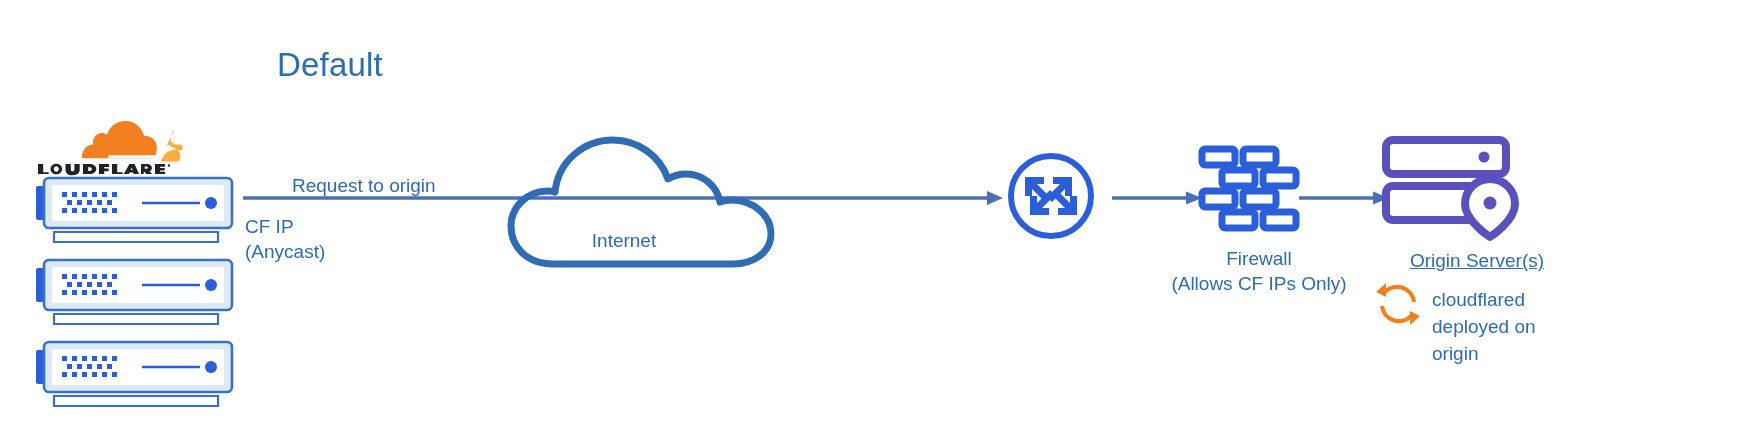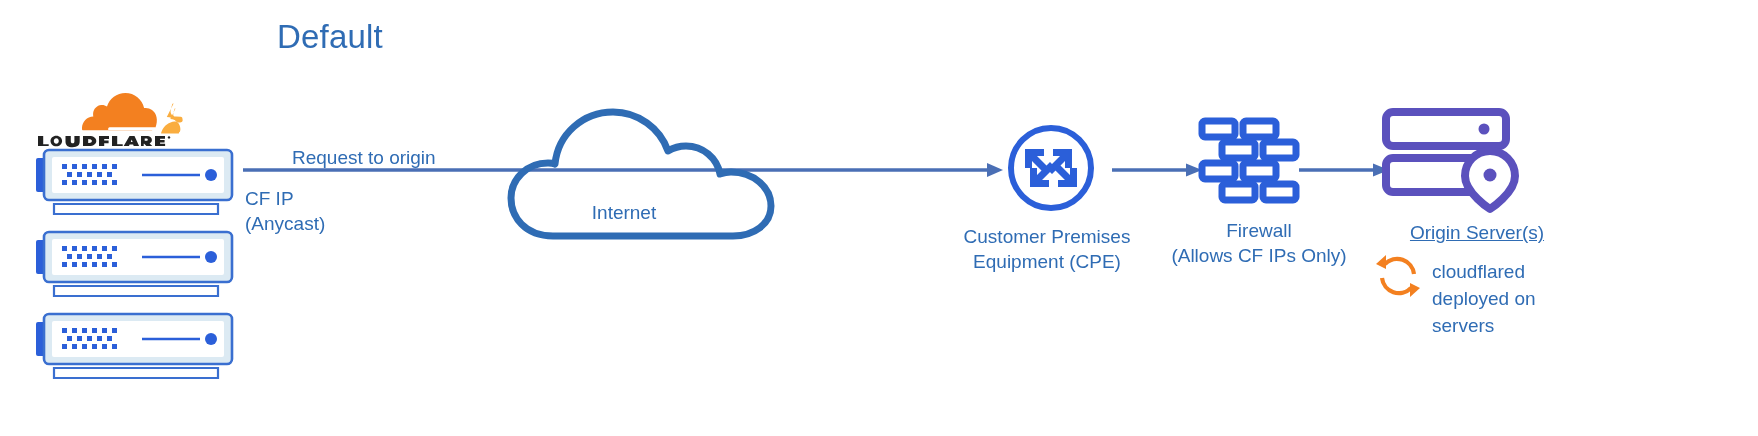--- a/index.html
+++ b/index.html
@@ -11,20 +11,21 @@
     width: 1758px;
     height: 436px;
     position: relative;
     overflow: hidden;
     font-family: "Liberation Sans", sans-serif;
     -webkit-font-smoothing: antialiased;
   }
   .canvas {
     position: absolute;
     inset: 0;
+    margin-top: 28px;
   }
   .abs { position: absolute; }
 
   
   #diagram-title {
     left: 277px;
     top: 18px;
     font-size: 33px;
     color: #2f6cb4;
     letter-spacing: 0.2px;
@@ -254,22 +255,20 @@
 
         <path d="M68 26 v19 h-7 v-7 l-13 13 l-5 -5 l13 -13 h-7 v-7 z" transform="translate(-1,1)"></path>
 
         <path d="M24 66 v-19 h7 v7 l13 -13 l5 5 l-13 13 h7 v7 z" transform="translate(1,-1)"></path>
 
         <path d="M68 66 h-14 v-7 h7 l-13 -13 l5 -5 l13 13 v-7 h7 v19 z" transform="translate(-1,-1)"></path>
       </g>
     </svg>
   </div>
 
-  <div class="abs lbl lbl-c" id="cpe-label">Customer Premises
-Equipment (CPE)</div>
 
   <div class="abs" id="cpe-firewall-arrow">
     <svg width="90" height="16" viewBox="0 0 90 16">
       <line x1="0" y1="8" x2="74" y2="8" stroke="#4a6fb5" stroke-width="3.4"></line>
       <polygon points="74,1.5 90,8 74,14.5" fill="#4a6fb5"></polygon>
     </svg>
   </div>
 
   <div class="abs" id="firewall-icon">
     <svg width="100" height="86" viewBox="0 0 100 86">
@@ -316,15 +315,15 @@
         <path d="M40 22 A17 17 0 0 0 11 12"></path>
         <path d="M8 26 A17 17 0 0 0 37 36"></path>
       </g>
       <polygon points="12,3 12,17 2,12" fill="#f38020"></polygon>
       <polygon points="36,45 36,31 46,36" fill="#f38020"></polygon>
     </svg>
   </div>
 
   <div class="abs lbl" id="cloudflared-label">cloudflared
 deployed on
-servers</div>
+origin</div>
 
 </div>
 
 </body></html>

